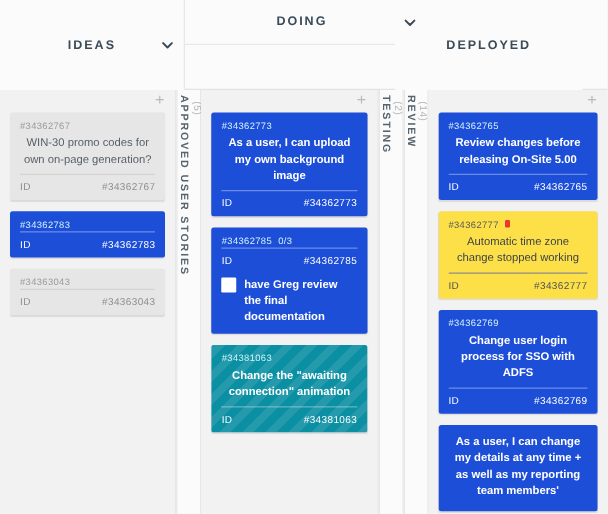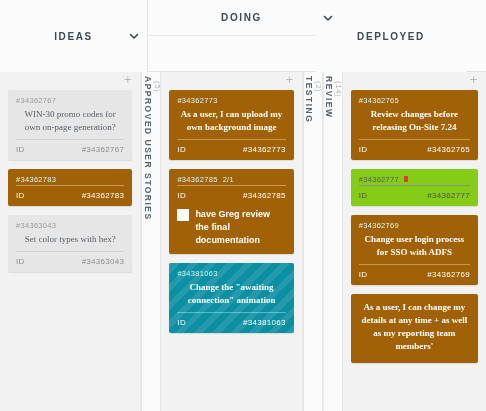--- a/index.html
+++ b/index.html
@@ -141,22 +141,22 @@
 
   
   .card {
     border-radius: 2px;
     padding: 5px 8px 5px 8px;
     position: relative;
     box-shadow: 0 1px 1px rgba(0,0,0,.10);
     cursor: pointer;
   }
   .card-gray  { background: #e6e6e6; }
-  .card-cyan  { background: #a16207; }
-  .card-dark  { background: #84cc16; }
+  .card-cyan  { background: #1d4ed8; }
+  .card-dark  { background: #fde047; }
   .card-striped {
     background-color: #0b8fa3;
     background-image: repeating-linear-gradient(
       -45deg,
       rgba(255,255,255,.10) 0px,
       rgba(255,255,255,.10) 6px,
       rgba(255,255,255,0) 6px,
       rgba(255,255,255,0) 13px
     );
   }
@@ -183,21 +183,20 @@
     position: relative;
     top: -1px;
   }
 
   .card-title {
     font-size: 9px;
     line-height: 13px;
     text-align: center;
     padding: 2px 2px 5px 2px;
     font-weight: normal;
-    font-family: Liberation Serif, serif;
   }
   .card-gray  .card-title { color: #58606a; }
   .card-dark  .card-title { color: #3e4349; }
   .card-cyan  .card-title,
   .card-striped .card-title { color: #ffffff; font-weight: bold; }
 
   .card-sep {
     height: 1px;
     width: 100%;
   }
@@ -306,21 +305,20 @@
           <div class="card-footer">
             <span>ID</span>
             <span class="fv">#34362783</span>
           </div>
         </div>
 
         <div class="card card-gray">
           <div class="card-id-top">
             <span>#34363043</span>
           </div>
-          <div class="card-title">Set color types with hex?</div>
           <div class="card-sep"></div>
           <div class="card-footer">
             <span>ID</span>
             <span class="fv">#34363043</span>
           </div>
         </div>
 
       </div>
     </div>
 
@@ -345,21 +343,21 @@
           <div class="card-sep"></div>
           <div class="card-footer">
             <span>ID</span>
             <span class="fv">#34362773</span>
           </div>
         </div>
 
         <div class="card card-cyan">
           <div class="card-id-top">
             <span>#34362785</span>
-            <span>2/1</span>
+            <span>0/3</span>
           </div>
           <div class="card-sep"></div>
           <div class="card-footer">
             <span>ID</span>
             <span class="fv">#34362785</span>
           </div>
           <div class="checklist">
             <span class="cb"></span>
             <span class="cb-label">have Greg review the final documentation</span>
           </div>
@@ -397,33 +395,34 @@
     <div class="column col-deployed">
       <div class="col-head">
         <span class="plus-btn">+</span>
       </div>
       <div class="cards">
 
         <div class="card card-cyan">
           <div class="card-id-top">
             <span>#34362765</span>
           </div>
-          <div class="card-title">Review changes before releasing On-Site 7.24</div>
+          <div class="card-title">Review changes before releasing On-Site 5.00</div>
           <div class="card-sep"></div>
           <div class="card-footer">
             <span>ID</span>
             <span class="fv">#34362765</span>
           </div>
         </div>
 
         <div class="card card-dark">
           <div class="card-id-top">
             <span>#34362777</span>
             <span class="flag-icon"></span>
           </div>
+          <div class="card-title">Automatic time zone change stopped working</div>
           <div class="card-sep"></div>
           <div class="card-footer">
             <span>ID</span>
             <span class="fv">#34362777</span>
           </div>
         </div>
 
         <div class="card card-cyan">
           <div class="card-id-top">
             <span>#34362769</span>

